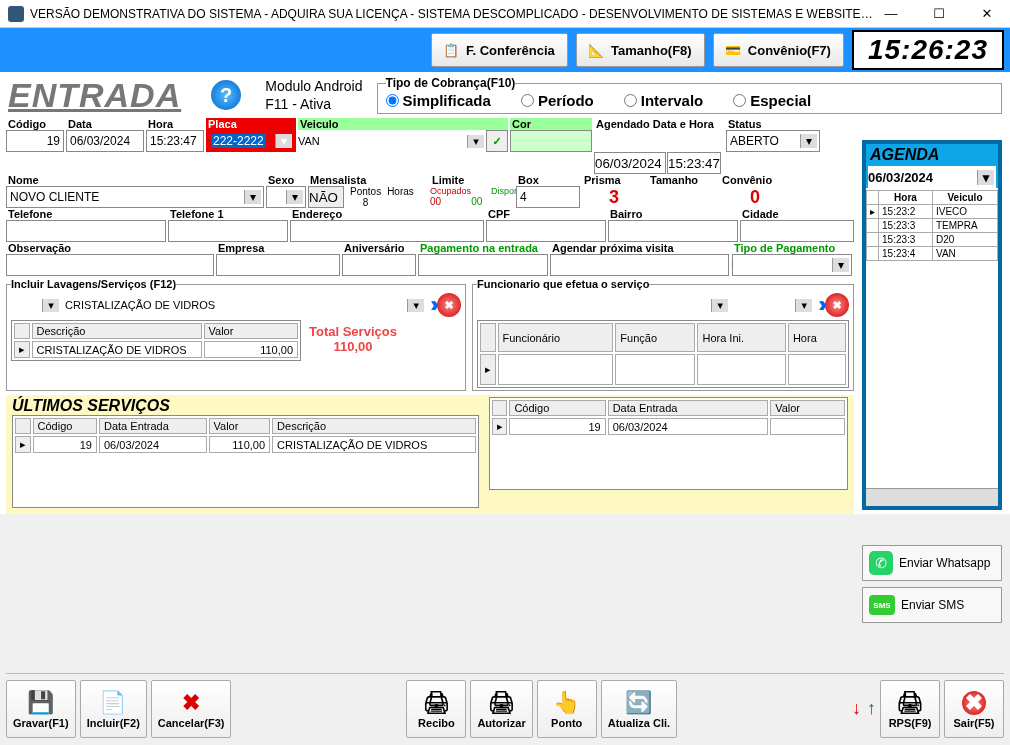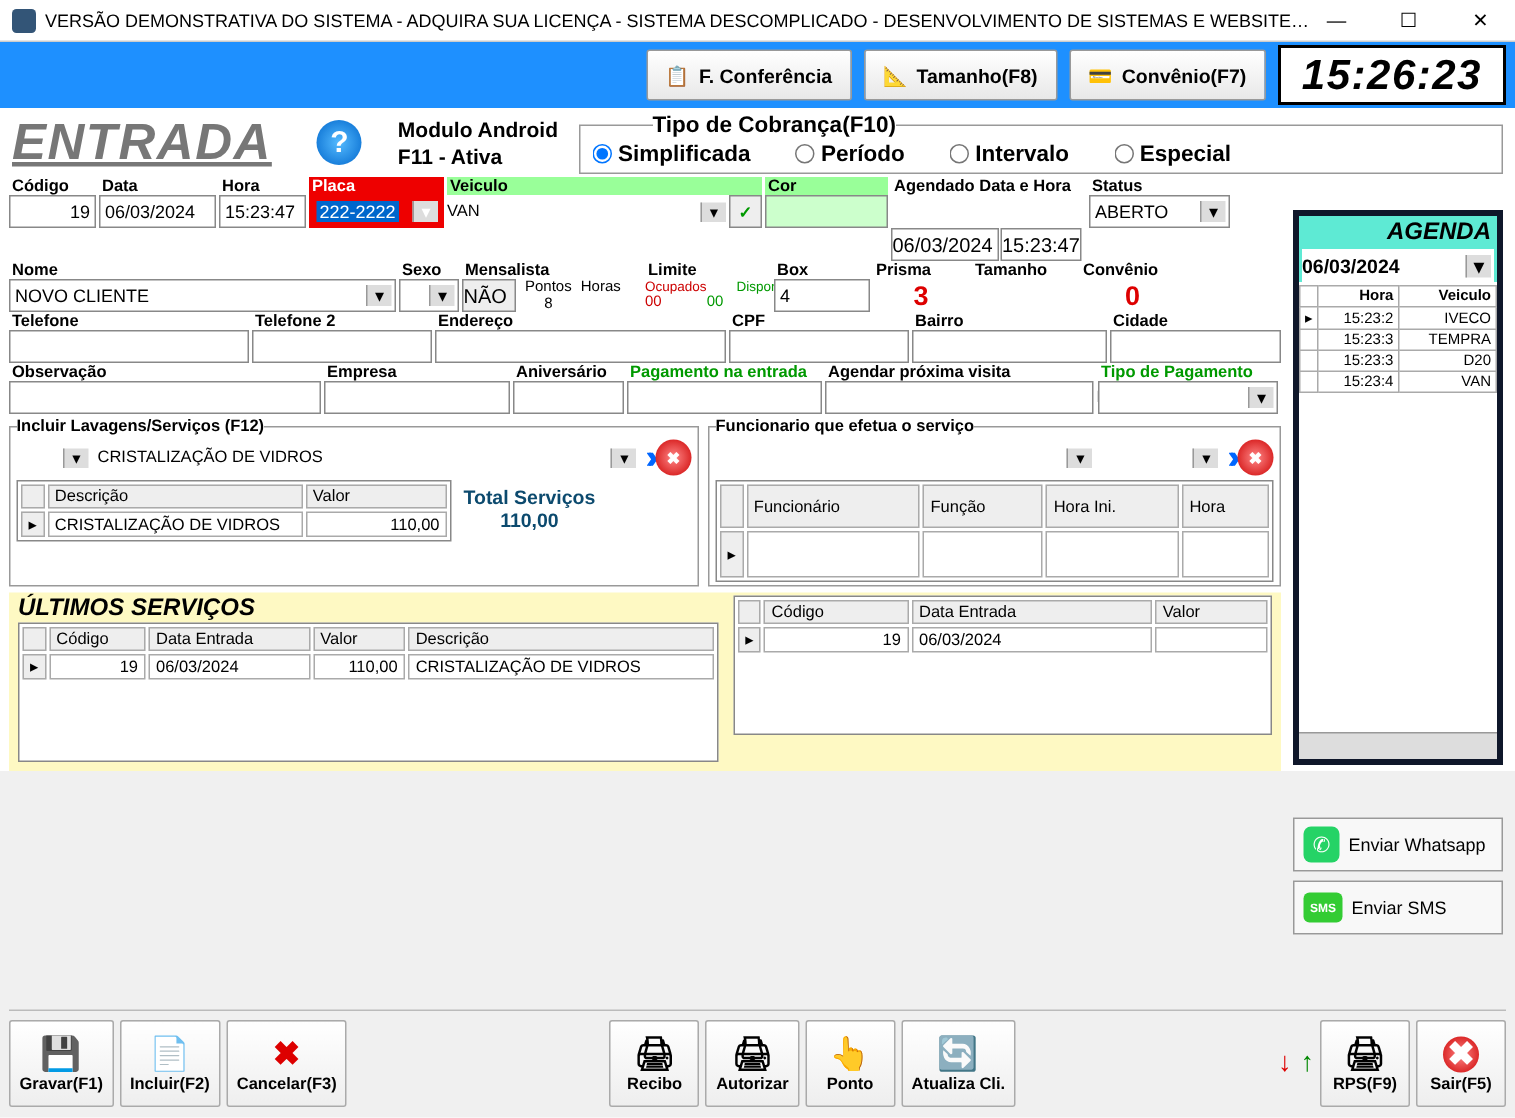--- a/index.html
+++ b/index.html
@@ -11,24 +11,24 @@
 .titlebar-btns { display: flex; gap: 18px; }
 .titlebar-btn { width: 30px; height: 22px; display: flex; align-items: center; justify-content: center; font-size: 13px; cursor: pointer; }
 
 .bluebar { background: #1e90ff; height: 44px; display: flex; align-items: center; justify-content: flex-end; padding: 0 6px; gap: 8px; }
 .topbtn { background: linear-gradient(#fff,#e8e8e8); border: 1px solid #999; height: 34px; padding: 0 12px; display: flex; align-items: center; gap: 6px; font-size: 13px; font-weight: bold; cursor: pointer; border-radius: 2px; }
 .clock { background: #fff; border: 2px solid #000; color: #000; font-weight: bold; font-size: 28px; padding: 2px 14px; font-style: italic; letter-spacing: 1px; }
 
 .headerrow { display: flex; align-items: center; height: 46px; padding: 2px 8px; gap: 10px; background: #fff; }
 .entrada { font-size: 34px; font-weight: bold; color: #777; font-style: italic; text-decoration: underline; letter-spacing: 1px; }
 .helpicon { width: 30px; height: 30px; border-radius: 50%; background: radial-gradient(#5bf,#06c); color: #fff; font-weight: bold; font-size: 20px; display: flex; align-items: center; justify-content: center; margin-left: 20px; }
-.modulo { font-weight: bold; font-size: 14px; line-height: 1.3; margin-left: 14px; }
+.modulo { font-weight: normal; font-size: 14px; line-height: 1.3; margin-left: 14px; }
 
 fieldset.tc { border: 1px solid #999; padding: 2px 8px 4px; margin-left: 4px; flex: 1; }
-fieldset.tc legend { font-weight: bold; font-size: 15px; margin-left: 40px; }
+fieldset.tc legend { font-weight: bold; font-size: 12px; }
 .radios { display: flex; gap: 30px; font-size: 15px; font-weight: bold; }
 .radios label { display: flex; align-items: center; gap: 4px; }
 
 .content { padding: 0 6px; background: #fff; }
 
 .row { display: flex; gap: 2px; margin-bottom: 0px; }
 .fld { display: flex; flex-direction: column; }
 .fld > label { font-size: 11px; font-weight: bold; padding-left: 2px; }
 .fld > input, .fld > .combo, .fld > .val { height: 22px; border: 1px solid #888; background: #fff; padding: 0 3px; font-size: 12px; }
 .combo { display: flex; align-items: center; position: relative; }
@@ -52,21 +52,21 @@
 .delbtn { width: 24px; height: 24px; border-radius: 50%; background: radial-gradient(#f88,#c00); color: #fff; display: flex; align-items: center; justify-content: center; font-weight: bold; cursor: pointer; }
 
 .grid { border: 1px solid #888; background: #fff; font-size: 11px; }
 .grid th, .grid td { border: 1px solid #aaa; padding: 1px 4px; text-align: left; font-size: 11px; }
 .grid th { background: #eee; font-weight: normal; }
 .grid .rowmark { width: 12px; background: #eee; }
 
 .orangebox { background: #fef9c3; padding: 2px 6px 6px; margin-top: 4px; }
 .orangebox h3 { font-size: 16px; font-weight: bold; color: #000; font-style: italic; }
 
-.agenda { position: absolute; right: 8px; top: 140px; width: 140px; border: 4px solid #0f172a; background: #5eead4; text-align: right; }
+.agenda { position: absolute; right: 8px; top: 140px; width: 140px; border: 4px solid #0369a1; background: #0ea5e9; }
 .agenda-title { font-weight: bold; font-style: italic; font-size: 16px; padding: 2px 4px; }
 .agenda .combo { background: #fff; height: 22px; margin: 0 2px; font-size: 13px; font-weight: bold; }
 .agenda table { background: #fff; width: 100%; margin-top: 2px; border-collapse: collapse; }
 .agenda th, .agenda td { border: 1px solid #aaa; font-size: 10px; padding: 1px 3px; }
 .agenda-body { height: 300px; background: #fff; overflow: hidden; }
 .agenda-scroll { height: 18px; background: #ddd; border-top: 1px solid #999; }
 
 .sendbtns { position: absolute; right: 8px; top: 545px; width: 140px; }
 .sendbtn { border: 1px solid #999; height: 36px; display: flex; align-items: center; gap: 6px; padding: 0 6px; margin-bottom: 6px; background: #f8f8f8; font-size: 12px; cursor: pointer; }
 .waicon { width: 24px; height: 24px; background: #25d366; border-radius: 5px; color: #fff; display: flex; align-items: center; justify-content: center; font-size: 14px; }
@@ -249,21 +249,21 @@
         <div class="val red">0</div>
       </div>
 </div>
 
 <div class="row" style="width:848px;">
   <div class="fld" style="width:160px;">
         <label>Telefone</label>
         <input style="">
       </div>
   <div class="fld" style="width:120px;">
-        <label>Telefone 2</label>
+        <label>Telefone 1</label>
         <input style="">
       </div>
   <div class="fld" style="width:194px;">
         <label>Endereço</label>
         <input style="">
       </div>
   <div class="fld" style="width:120px;">
         <label>CPF</label>
         <input style="">
       </div>
@@ -330,21 +330,21 @@
                 <th style="width:170px;">Descrição</th>
                 <th>Valor</th>
               </tr>
         <tr>
                 <td class="rowmark">▸</td>
                 <td>CRISTALIZAÇÃO DE VIDROS</td>
                 <td style="text-align:right;">110,00</td>
               </tr>
       </tbody>
           </table>
-      <div style="text-align:center;color:#0c4a6e;font-weight:bold;font-size:13px;padding-top:6px;">
+      <div style="text-align:center;color:#ef4444;font-weight:bold;font-size:13px;padding-top:6px;">
         <div>Total Serviços</div>
             <div>110,00</div>
       </div>
     </div>
   </fieldset>
 
   <fieldset class="svc" style="flex:1;">
     <legend>Funcionario que efetua o serviço</legend>
     <div style="display:flex;gap:4px;align-items:center;">
       <div class="combo" style="flex:1;height:22px;"></div>

